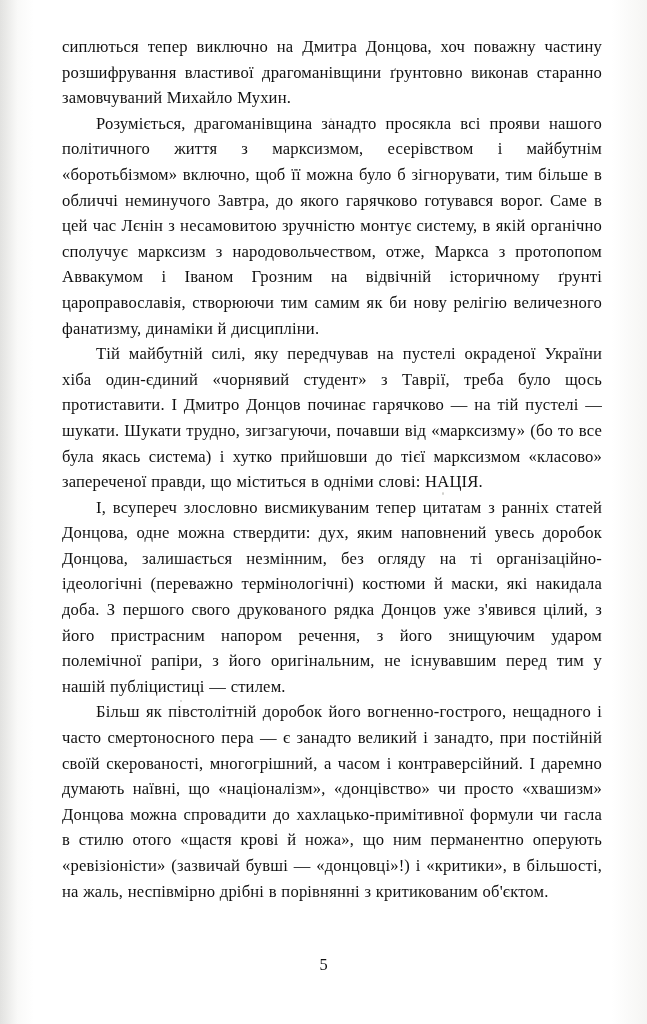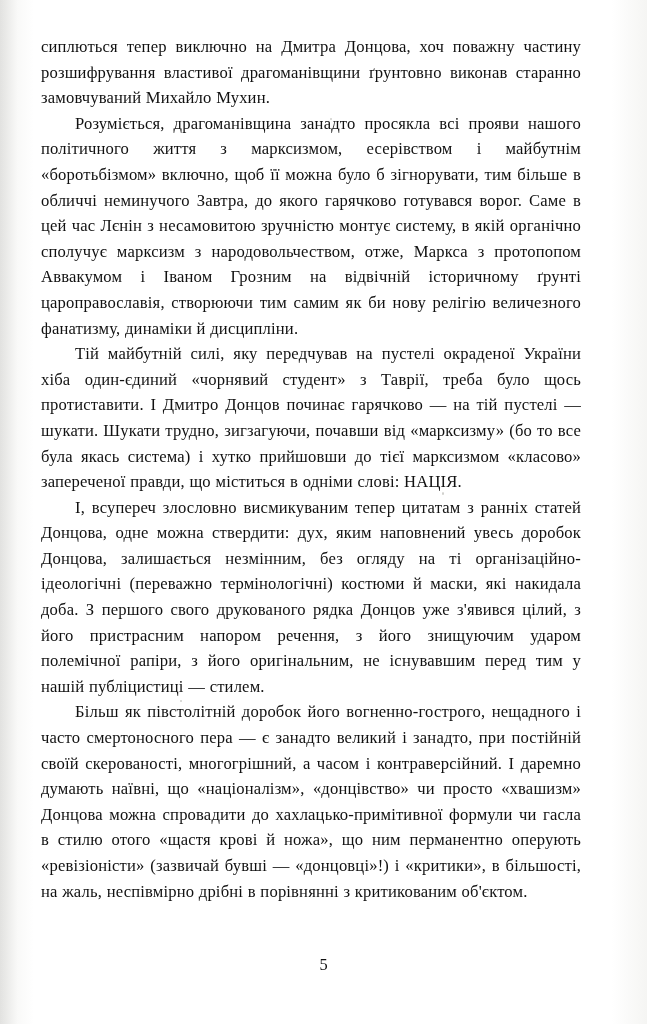--- a/index.html
+++ b/index.html
@@ -28,21 +28,21 @@
     position: absolute;
     left: 0;
     top: 0;
     width: 18px;
     height: 1024px;
     background: linear-gradient(to right, rgba(0,0,0,0.07), rgba(0,0,0,0));
     pointer-events: none;
   }
   .text-block {
     position: absolute;
-    left: 41px;
+    left: 62px;
     top: 34px;
     width: 540px;
   }
   p.para {
     margin: 0;
     text-indent: 34px;
     text-align: justify;
     font-size: 16.6px;
     line-height: 25.6px;
     letter-spacing: 0.01em;

